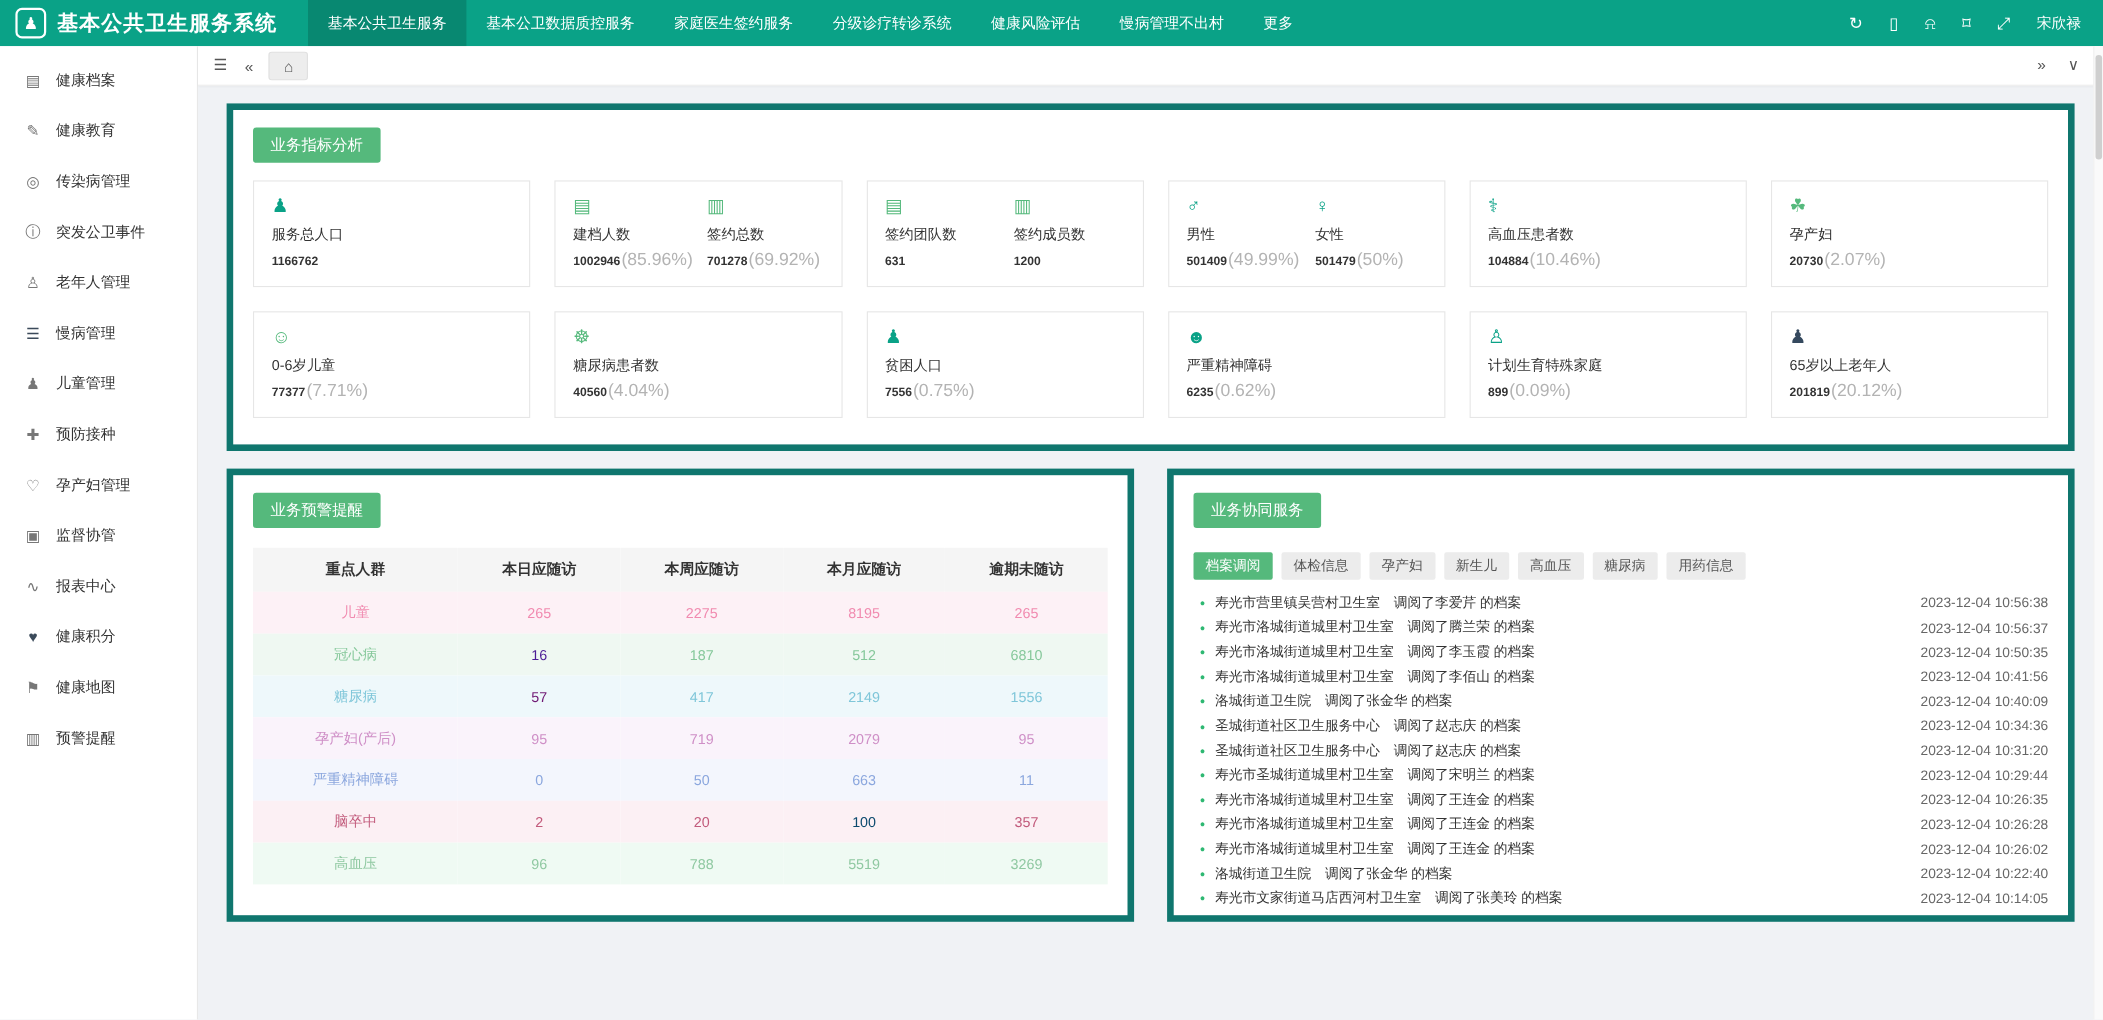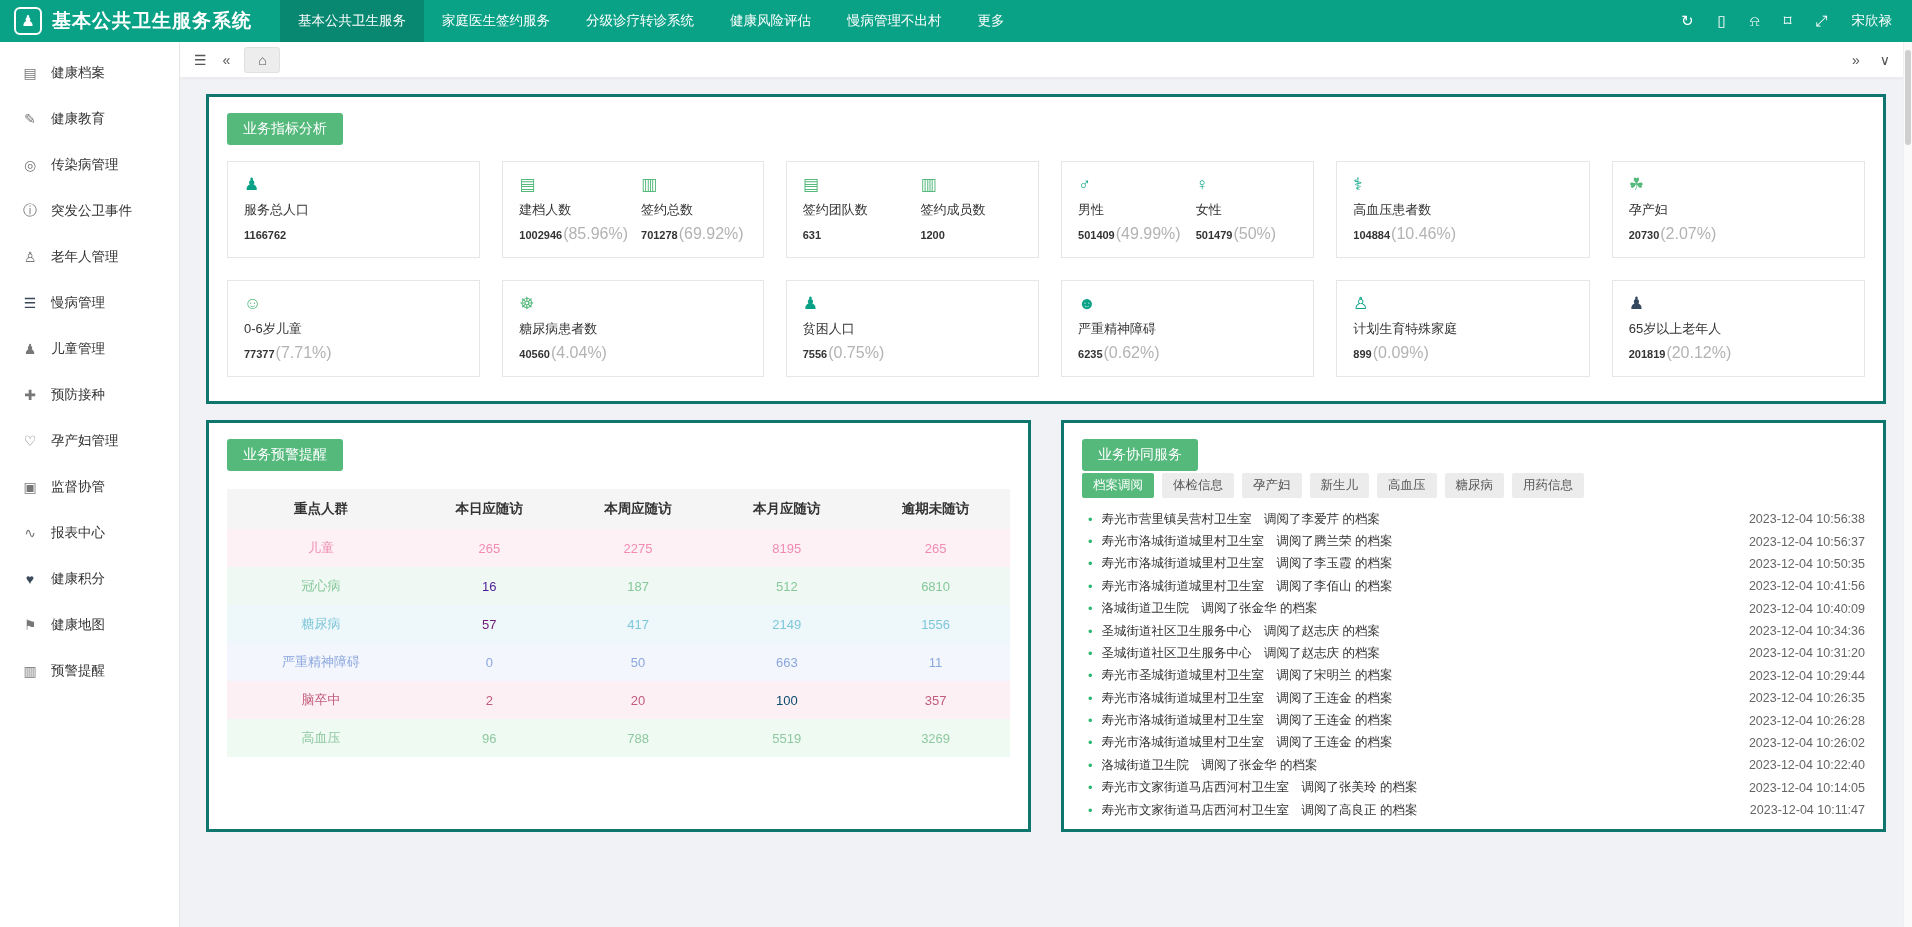--- a/index.html
+++ b/index.html
@@ -27,21 +27,21 @@
   .main{flex:1;display:flex;flex-direction:column;position:relative;min-width:0}
 
   
   .tabbar{height:36px;background:#fff;display:flex;align-items:center;padding:0 12px;gap:12px;border-bottom:1px solid #ececec;box-shadow:0 1px 2px rgba(0,0,0,0.04)}
   .tab-icon{color:#555;font-size:14px;cursor:pointer;padding:0 2px}
   .home-tab{width:36px;height:26px;background:#ededed;border:1px solid #e0e0e0;border-radius:3px;display:flex;align-items:center;justify-content:center;color:#555;cursor:pointer;font-size:14px}
   .tabbar-right{margin-left:auto;display:flex;gap:16px;padding-right:8px}
 
   
   .content{flex:1;overflow:hidden;padding:16px 26px 0 26px}
-  .panel{background:#fff;border:3px solid #0f766e}
+  .panel{background:#fff;border:6px solid #0f766e}
   .metrics-panel{padding:16px 18px 24px;margin-bottom:16px}
   .badge{display:inline-block;background:#55b97c;color:#fff;font-size:14px;padding:7px 16px;border-radius:3px}
   .cards{display:grid;grid-template-columns:repeat(6,1fr);gap:22px;margin-top:16px}
   .card{border:1px solid #e6e6e6;background:#fff;padding:14px 16px;min-height:96px;display:flex;gap:16px}
   .stat{flex:1;min-width:0}
   .sicon{font-size:17px;line-height:1}
   .slabel{font-size:13px;color:#333;margin:8px 0 6px;white-space:nowrap}
   .svalue{white-space:nowrap}
   .vnum{font-size:11px;color:#333;font-weight:700}
   .vpct{font-size:16px;color:#b3b3b3;margin-left:1px}
@@ -49,21 +49,21 @@
   .bottom{display:grid;grid-template-columns:1fr 1fr;gap:30px}
   .sub-panel{padding:16px 18px;height:412px;overflow:hidden}
 
   
   table{width:100%;border-collapse:collapse;margin-top:18px}
   th{background:#f5f5f5;font-size:13.5px;color:#333;padding:11px 6px;font-weight:bold;text-align:center}
   th:first-child{width:24%}
   td{text-align:center;font-size:13px;padding:10px 6px}
 
   
-  .tabs{display:flex;gap:8px;margin:2px 0 10px;flex-wrap:nowrap}
+  .tabs{display:flex;gap:8px;margin:22px 0 10px;flex-wrap:nowrap}
   .ctab{font-size:12.5px;padding:4px 11px;background:#ececec;color:#555;border-radius:2px;cursor:pointer;white-space:nowrap}
   .ctab.active{background:#55b97c;color:#fff}
   .record{display:flex;align-items:center;font-size:12.5px;color:#333;padding:2.7px 0}
   .record .dot{color:#2eb872;margin:0 9px 0 6px;font-size:13px}
   .record .rtext{flex:1;white-space:nowrap;overflow:hidden;text-overflow:ellipsis;padding-right:10px}
   .record .rtime{color:#666;white-space:nowrap}
 
   
   .scrollbar{position:absolute;right:0;top:0;width:9px;height:100%;background:#fafafa;border-left:1px solid #f0f0f0}
   .thumb{position:absolute;top:8px;left:1px;width:6px;height:95px;background:#cfcfcf;border-radius:3px;cursor:pointer}
@@ -71,20 +71,21 @@
 </head>
 <body>
 
 <header class="navbar">
   <div class="brand">
     <span class="logo">♟</span>
     <span class="app-title">基本公共卫生服务系统</span>
   </div>
   <nav class="nav-items" id="main-nav">
       <div class="nav-item active">基本公共卫生服务</div>
+      <div class="nav-item">基本公卫数据质控服务</div>
       <div class="nav-item">家庭医生签约服务</div>
       <div class="nav-item">分级诊疗转诊系统</div>
       <div class="nav-item">健康风险评估</div>
       <div class="nav-item">慢病管理不出村</div>
       <div class="nav-item">更多</div>
     </nav>
   <div class="nav-right">
     <span class="nav-icons" id="nav-icons">
         <span class="nav-icon">↻</span>
         <span class="nav-icon">▯</span>
@@ -303,20 +304,27 @@
                   <td style="color: rgb(134, 200, 155);">512</td>
                   <td style="color: rgb(134, 200, 155);">6810</td>
                 </tr>
                 <tr class="warn-row" style="background: rgb(238, 248, 251);">
                   <td style="color: rgb(127, 198, 217);">糖尿病</td>
                   <td style="color: #701a75;">57</td>
                   <td style="color: rgb(127, 198, 217);">417</td>
                   <td style="color: rgb(127, 198, 217);">2149</td>
                   <td style="color: rgb(127, 198, 217);">1556</td>
                 </tr>
+                <tr class="warn-row" style="background: rgb(250, 243, 251);">
+                  <td style="color: rgb(207, 143, 199);">孕产妇(产后)</td>
+                  <td style="color: rgb(207, 143, 199);">95</td>
+                  <td style="color: rgb(207, 143, 199);">719</td>
+                  <td style="color: rgb(207, 143, 199);">2079</td>
+                  <td style="color: rgb(207, 143, 199);">95</td>
+                </tr>
                 <tr class="warn-row" style="background: rgb(243, 246, 253);">
                   <td style="color: rgb(139, 167, 222);">严重精神障碍</td>
                   <td style="color: rgb(139, 167, 222);">0</td>
                   <td style="color: rgb(139, 167, 222);">50</td>
                   <td style="color: rgb(139, 167, 222);">663</td>
                   <td style="color: rgb(139, 167, 222);">11</td>
                 </tr>
                 <tr class="warn-row" style="background: rgb(252, 240, 244);">
                   <td style="color: rgb(194, 91, 124);">脑卒中</td>
                   <td style="color: rgb(194, 91, 124);">2</td>

